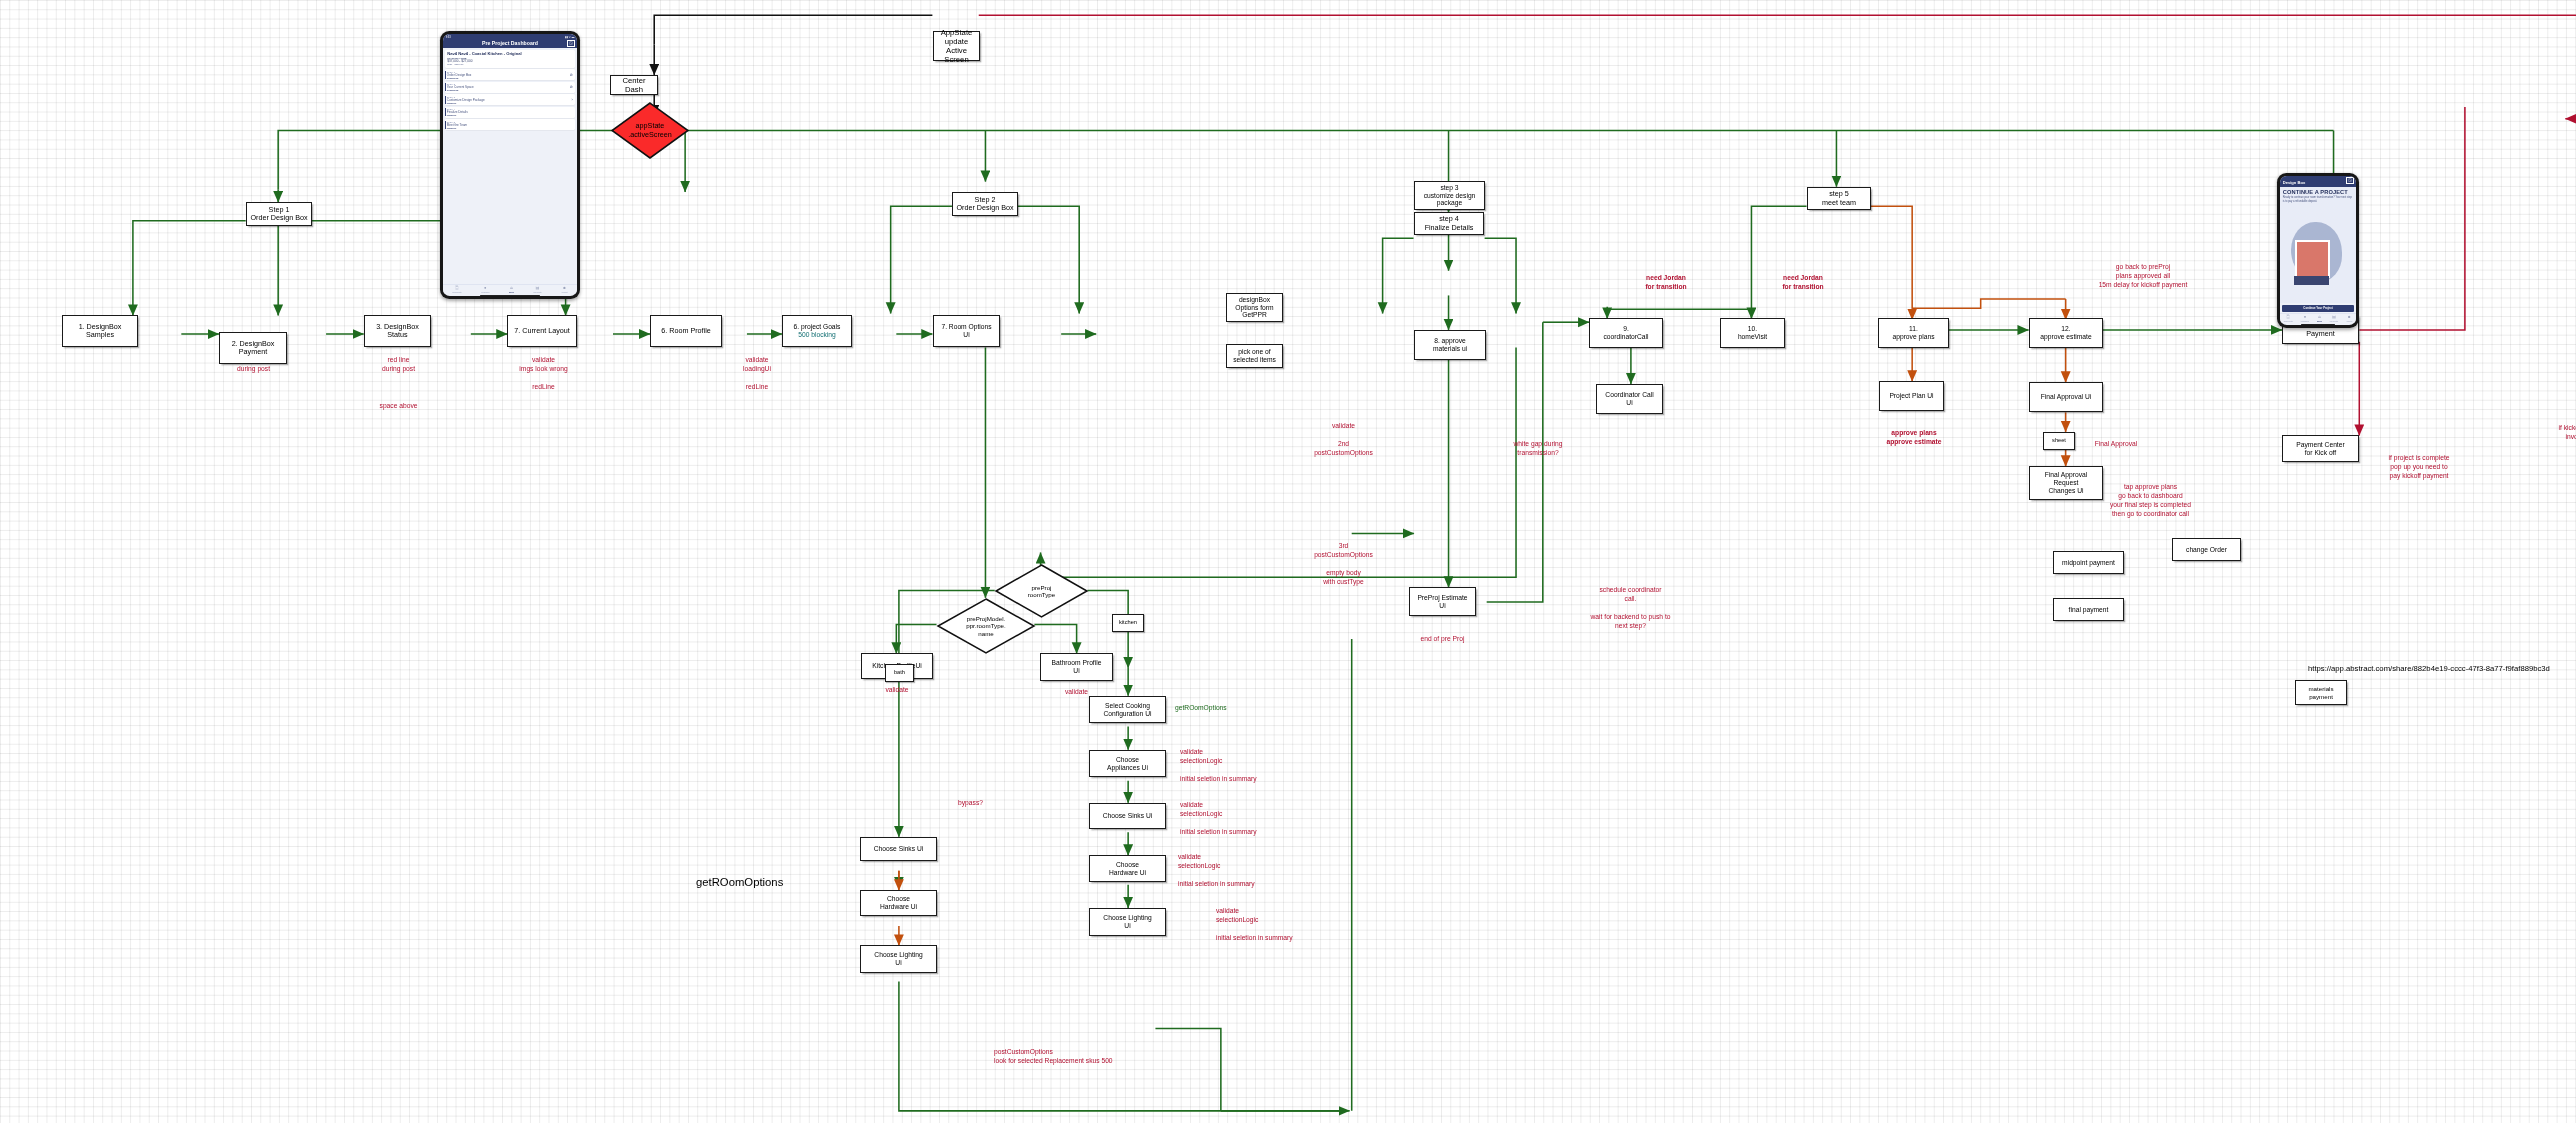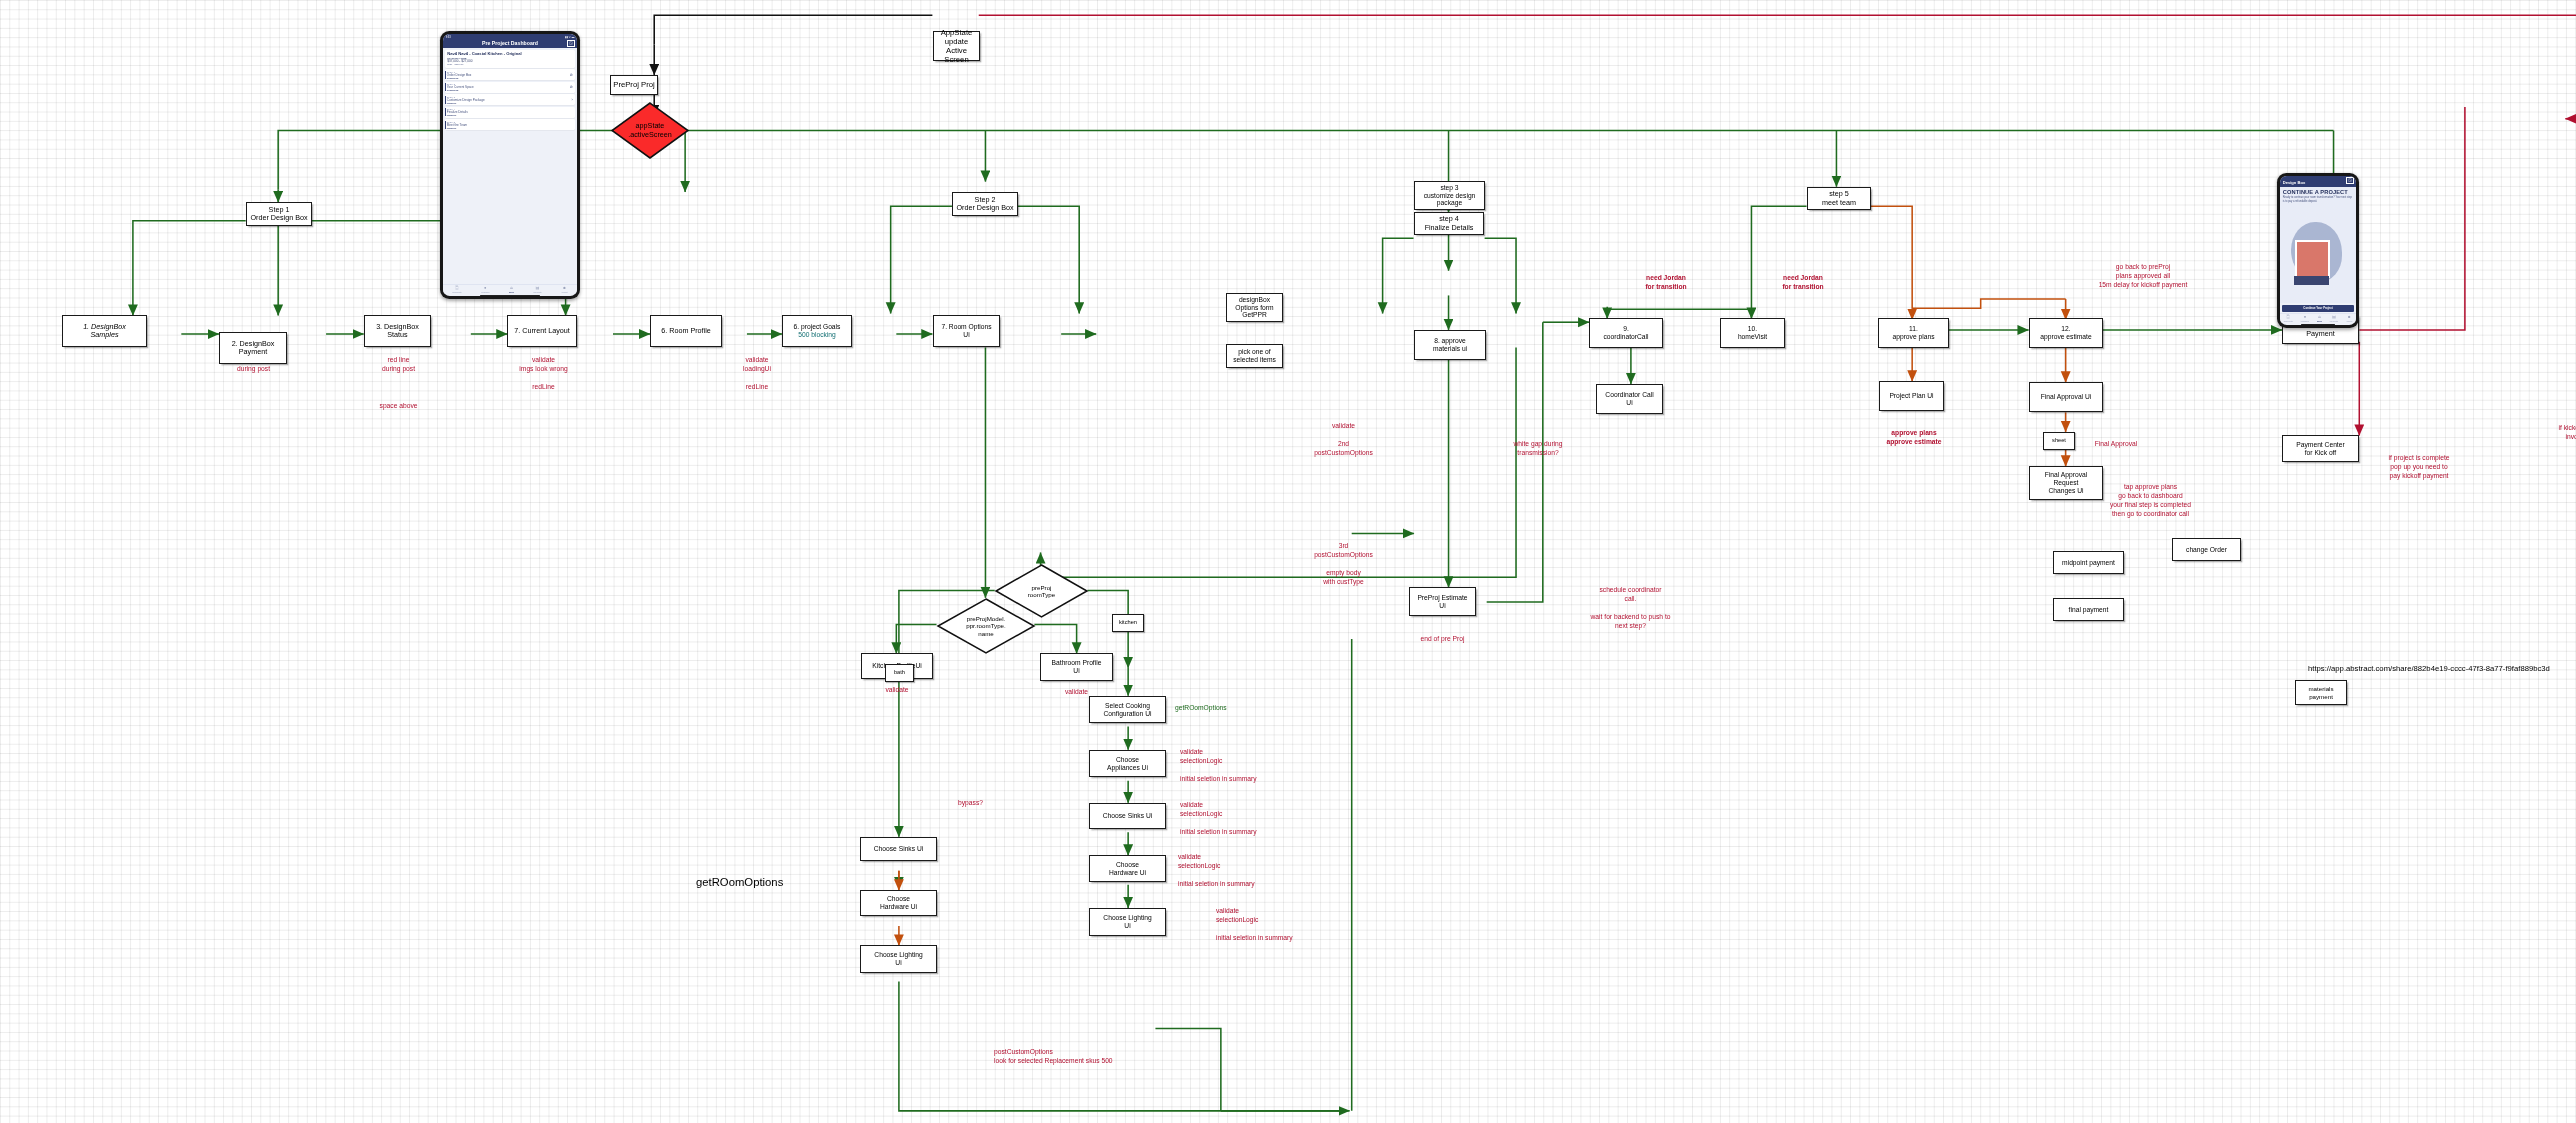--- a/index.html
+++ b/index.html
@@ -421,21 +421,21 @@
       <div class="homebar">
           <i></i>
         </div>
     </div>
   </div>
 
   <div class="node f15" style="left:933px;top:31px;width:47px;height:30px;">AppState
 update Active
 Screen</div>
 
-  <div class="node f15" style="left:610px;top:75px;width:48px;height:19.6px;">PreProj Proj</div>
+  <div class="node f15" style="left:610px;top:75px;width:48px;height:19.6px;">Center Dash</div>
 
   <div class="rhombus" style="left:611px;top:102px;width:78px;height:57px;">
     <svg viewBox="0 0 152 110" preserveAspectRatio="none">
       <polygon points="76,2 150,55 76,108 2,55" fill="#fa2a2a" stroke="#111" stroke-width="3"></polygon>
     </svg>
     <div class="lbl" style="font-size:7.2px;">appState
 .activeScreen</div>
   </div>
 
   <div class="node f14" style="left:246px;top:202px;width:66px;height:24px;">Step 1
@@ -443,21 +443,21 @@
   <div class="node f14" style="left:952px;top:192px;width:66px;height:24px;">Step 2
 Order Design Box</div>
   <div class="node f13" style="left:1414px;top:181px;width:71px;height:29px;">step 3
 customize design
 package</div>
   <div class="node f14" style="left:1414px;top:212px;width:70px;height:23px;">step 4
 Finalize Details</div>
   <div class="node f14" style="left:1807px;top:187px;width:64px;height:23px;">step 5
 meet team</div>
 
-  <div class="node f14" style="left:62px;top:315px;width:85px;height:32px;font-style:italic;">1. DesignBox
+  <div class="node f14" style="left:62px;top:315px;width:76px;height:32px;">1. DesignBox
 Samples</div>
   <div class="node f14" style="left:219px;top:332px;width:68px;height:32px;">2. DesignBox
 Payment</div>
   <div class="node f14" style="left:364px;top:315px;width:67px;height:32px;">3. DesignBox
 Status</div>
   <div class="node f14" style="left:507px;top:315px;width:70px;height:32px;">7. Current Layout</div>
   <div class="node f14" style="left:650px;top:315px;width:72px;height:32px;">6. Room Profile</div>
 
   <div class="node f13" style="left:782px;top:315px;width:70px;height:32px;flex-direction:column;">
     <span>6. project Goals</span>

